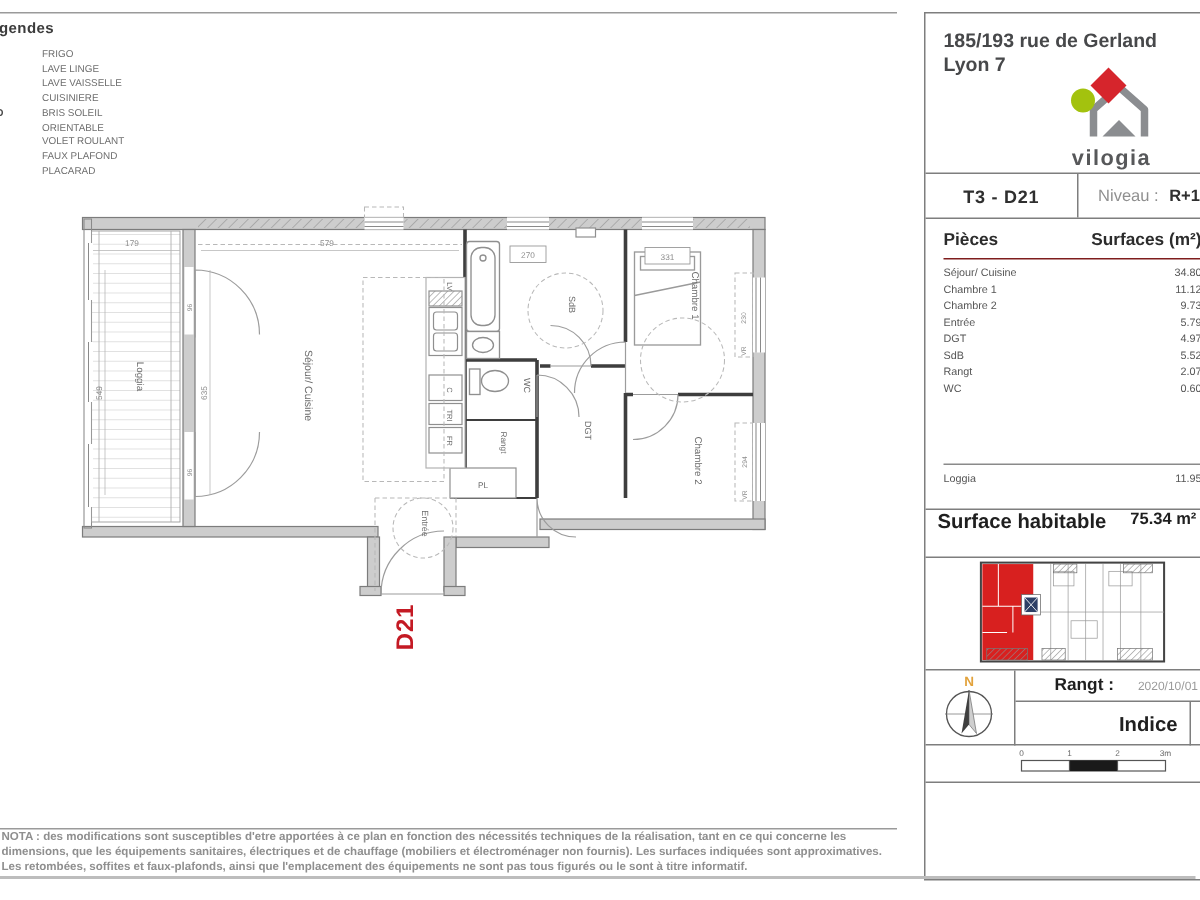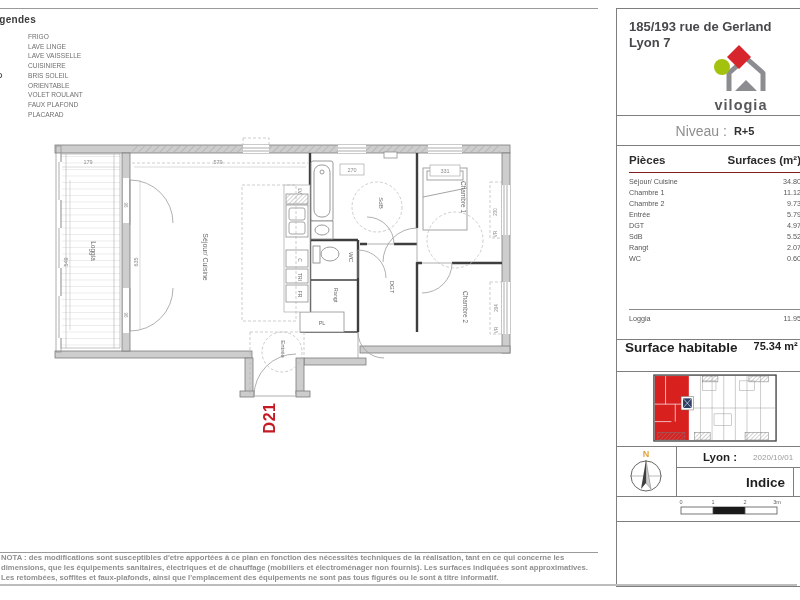--- a/index.html
+++ b/index.html
@@ -19,21 +19,21 @@
   .panel{position:absolute;left:616px;top:8px;width:196px;height:577px;border:1px solid #7e7e7e;background:#fff;box-sizing:content-box;}
   .sec{box-sizing:border-box;border-bottom:1px solid #7e7e7e;position:relative;}
   .sec-address{height:107px;}
   .addr{padding:10px 0 0 12px;font-size:13px;font-weight:bold;color:#47484a;line-height:16px;}
   .logo-wrap{position:absolute;left:76px;top:34px;width:96px;text-align:center;}
   .brand{font-size:14.5px;font-weight:bold;color:#57585a;letter-spacing:1px;margin-top:-2px;}
   .sec-unit{height:30px;display:flex;}
   .unit-left{width:101px;border-right:1px solid #7e7e7e;display:flex;align-items:center;justify-content:center;
              font-size:12px;font-weight:bold;color:#2f2f2f;letter-spacing:.5px;}
   .unit-right{flex:1;display:flex;align-items:center;justify-content:center;gap:7px;}
-  .niveau-label{font-size:14px;color:#8f8f8f;}
+  .niveau-label{font-size:11px;color:#8f8f8f;}
   .niveau-value{font-size:11px;font-weight:bold;color:#2f2f2f;}
   .sec-table{height:194px;padding:8px 12px 0 12px;}
   .tbl-head{display:flex;justify-content:space-between;align-items:center;
             font-size:11.5px;font-weight:bold;color:#2c2c2c;border-bottom:1px solid #7f1d1d;padding-bottom:6px;}
   .tbl-rows{margin-top:3px;}
   .tbl-row{display:flex;justify-content:space-between;font-size:7.2px;line-height:11px;color:#565656;}
   .tbl-loggia{position:absolute;left:12px;right:12px;bottom:16px;border-top:1px solid #8a8a8a;padding-top:4px;
               display:flex;justify-content:space-between;font-size:7.2px;color:#565656;}
   .sec-surface{height:32px;display:flex;align-items:flex-start;}
   .surf-label{margin-left:8px;font-size:13.5px;font-weight:bold;color:#1f1f1f;}
@@ -293,23 +293,24 @@
           <path d="M36,48 V30 L53,15 L70,30 V48" fill="none" stroke="#8b8d90" stroke-width="5" stroke-linejoin="round"></path>
           <polygon points="42,48 53,37 64,48" fill="#8b8d90"></polygon>
           <polygon points="46,2 58,14 46,26 34,14" fill="#d6252c"></polygon>
           <circle cx="29" cy="24" r="8" fill="#a3c20e"></circle>
         </svg>
         <div class="brand">vilogia</div>
       </div>
     </div>
 
     <div class="sec sec-unit">
+      <div class="unit-left">T3 - D21</div>
       <div class="unit-right">
         <span class="niveau-label">Niveau :</span>
-        <span class="niveau-value">R+5</span>
+        <span class="niveau-value">R+1</span>
       </div>
     </div>
 
     <div class="sec sec-table">
       <div class="tbl-head">
         <span>Pièces</span>
         <span>Surfaces (m²)</span>
       </div>
       <div class="tbl-rows">
         <div class="tbl-row">
@@ -390,21 +391,21 @@
       <div class="compass-cell">
         <svg width="59" height="50" viewBox="0 0 59 50">
           <text x="29" y="10" font-size="9" font-weight="bold" fill="#e2a23b" text-anchor="middle">N</text>
           <circle cx="29" cy="29" r="15" fill="none" stroke="#555" stroke-width="0.9"></circle>
           <line x1="13" y1="29" x2="45" y2="29" stroke="#777" stroke-width="0.5"></line>
           <polygon points="29,13 24,42 29,36" fill="#3f3f3f"></polygon>
           <polygon points="29,13 34,42 29,36" fill="#cfcfcf" stroke="#555" stroke-width="0.4"></polygon>
         </svg>
       </div>
       <div class="tb-row-date">
-        <span class="date-label">Lyon :</span>
+        <span class="date-label">Rangt :</span>
         <span class="date-value">2020/10/01</span>
       </div>
       <div class="tb-row-indice">
         <span class="indice-label">Indice</span>
         <span class="indice-empty"></span>
       </div>
     </div>
 
     <div class="sec sec-scale">
       <svg width="136" height="24" viewBox="0 0 136 24" style="margin-left:58px;">

